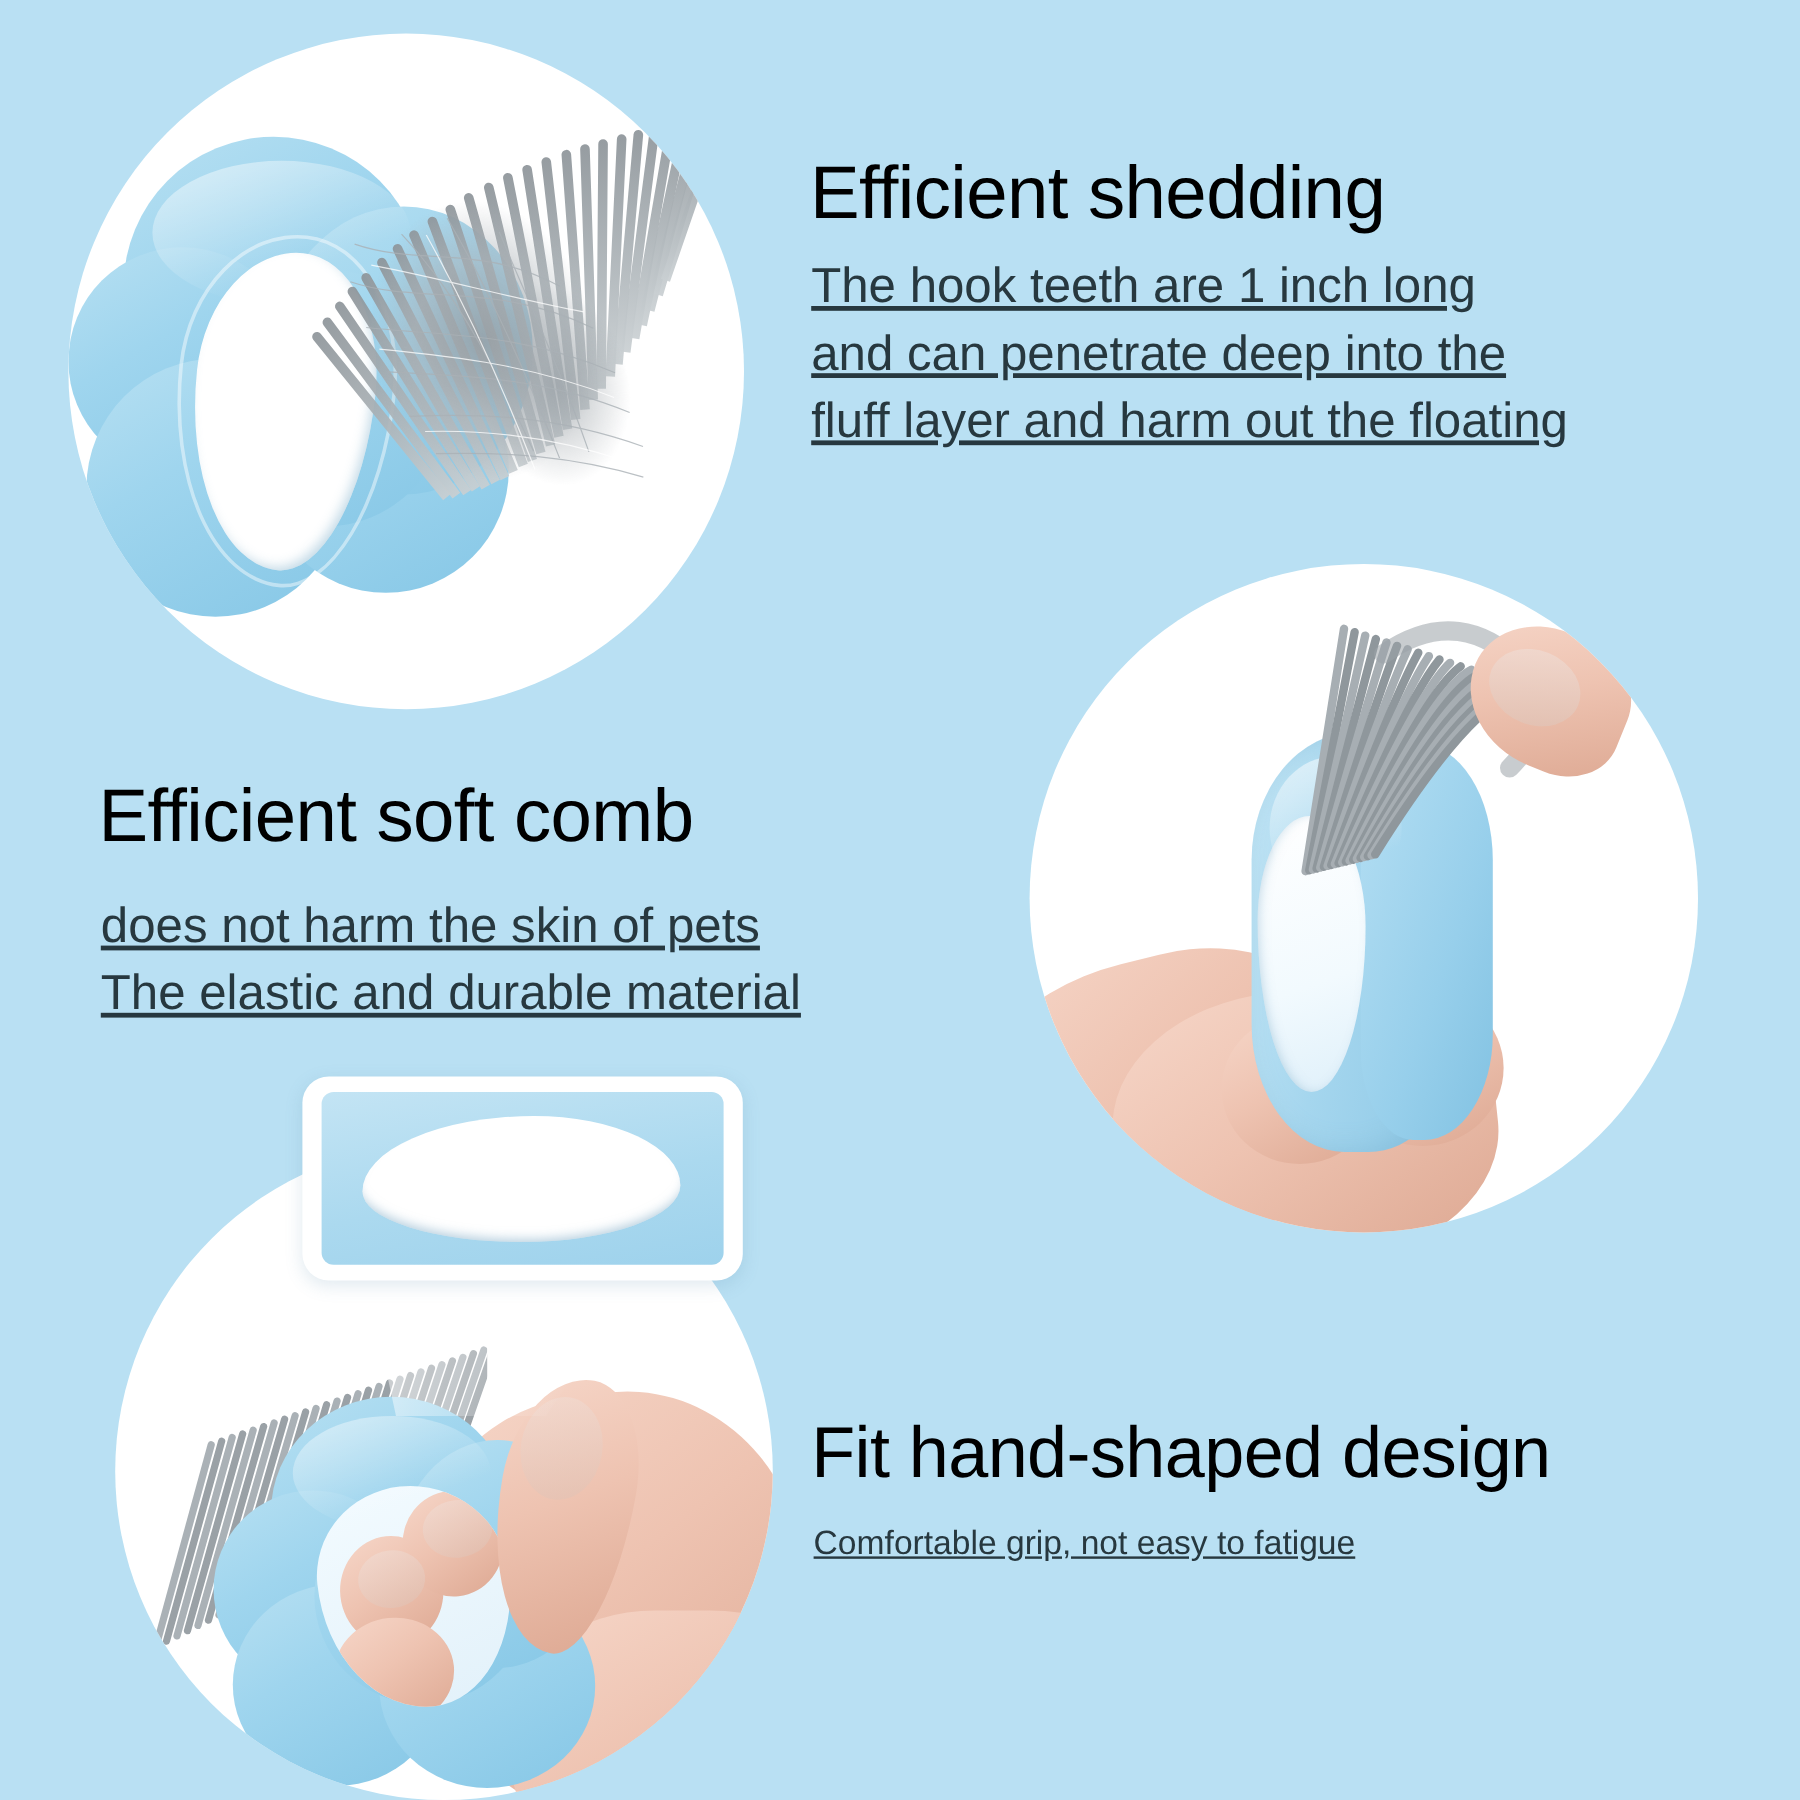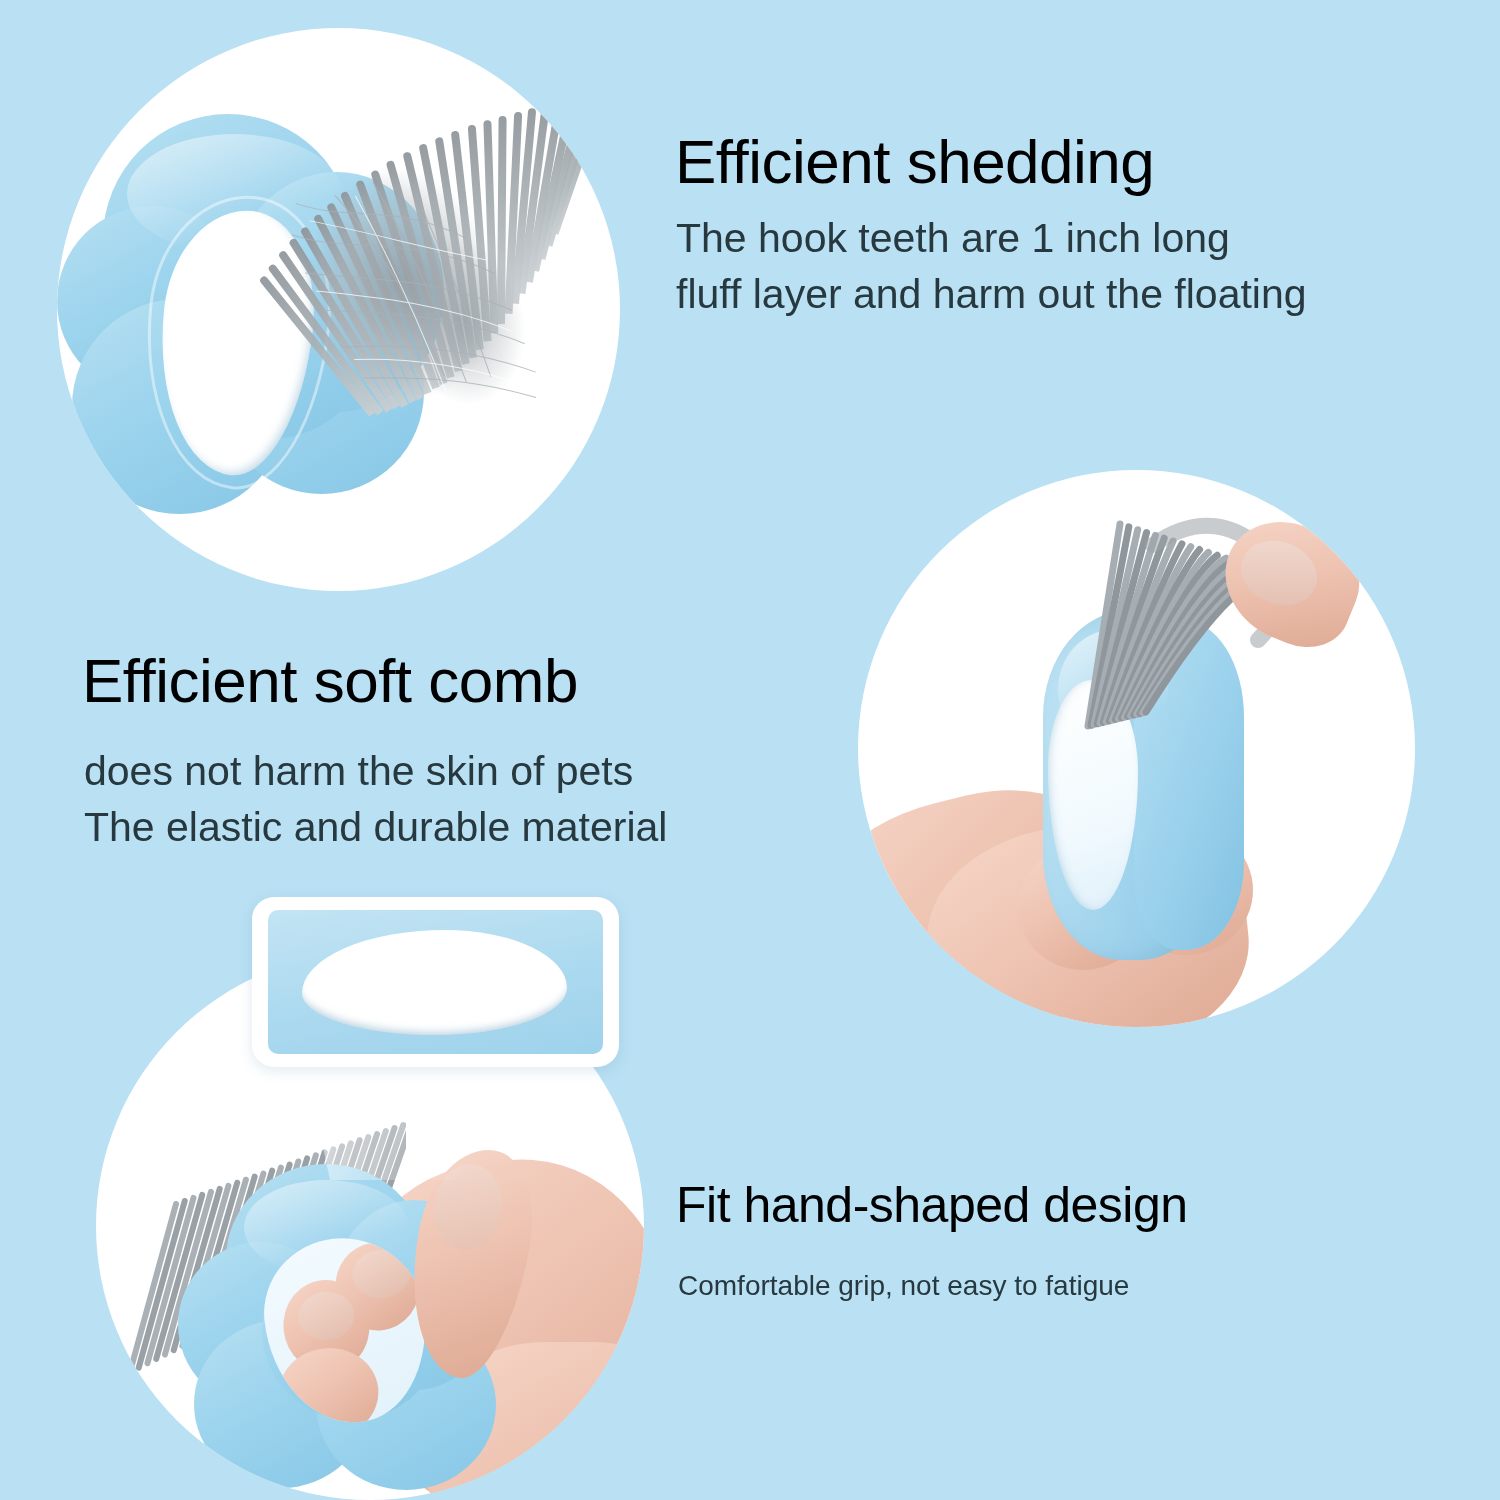--- a/index.html
+++ b/index.html
@@ -27,20 +27,21 @@
     position: absolute;
     font-weight: normal;
     color: #000000;
     letter-spacing: -0.5px;
     white-space: nowrap;
   }
   .feature-body {
     position: absolute;
     color: #27383f;
     font-weight: 400;
+    text-decoration: underline;
   }
   .feature-body .line { display: block; white-space: nowrap; }
 
   
   .circle-panel {
     position: absolute;
     border-radius: 50%;
     background: #ffffff;
     overflow: hidden;
   }
@@ -208,20 +209,21 @@
         <path d="M22,130 C85,150 145,170 205,210"></path>
         <path d="M45,205 C100,215 155,235 205,265"></path>
         <path d="M80,45 C100,110 115,175 128,255"></path>
       </g>
     </svg>
   </div>
 
   <div class="feature-heading" id="h1" style="left:675px; top:126px; font-size:62px;">Efficient shedding</div>
   <div class="feature-body" id="b1" style="left:676px; top:210px; font-size:41px; line-height:56px;">
     <span class="line">The hook teeth are 1 inch long</span>
+    <span class="line">and can penetrate deep into the</span>
     <span class="line">fluff layer and harm out the floating</span>
   </div>
 
   <div class="feature-heading" id="h2" style="left:82px; top:645px; font-size:62px;">Efficient soft comb</div>
   <div class="feature-body" id="b2" style="left:84px; top:743px; font-size:41px; line-height:56px;">
     <span class="line">does not harm the skin of pets</span>
     <span class="line">The elastic and durable material</span>
   </div>
 
   <div class="circle-panel" id="panel-flex">
@@ -343,18 +345,18 @@
   </div>
 
   <div class="callout-leader"></div>
 
   <div id="handle-callout">
     <div class="inner">
       <div class="cut"></div>
     </div>
   </div>
 
-  <div class="feature-heading" id="h3" style="left:676px; top:1176px; font-size:50px;">Fit hand-shaped design</div>
+  <div class="feature-heading" id="h3" style="left:676px; top:1176px; font-size:60px;">Fit hand-shaped design</div>
   <div class="feature-body" id="b3" style="left:678px; top:1258px; font-size:28px; line-height:56px;">
     <span class="line">Comfortable grip, not easy to fatigue</span>
   </div>
 
 </div>
 
 </body></html>

